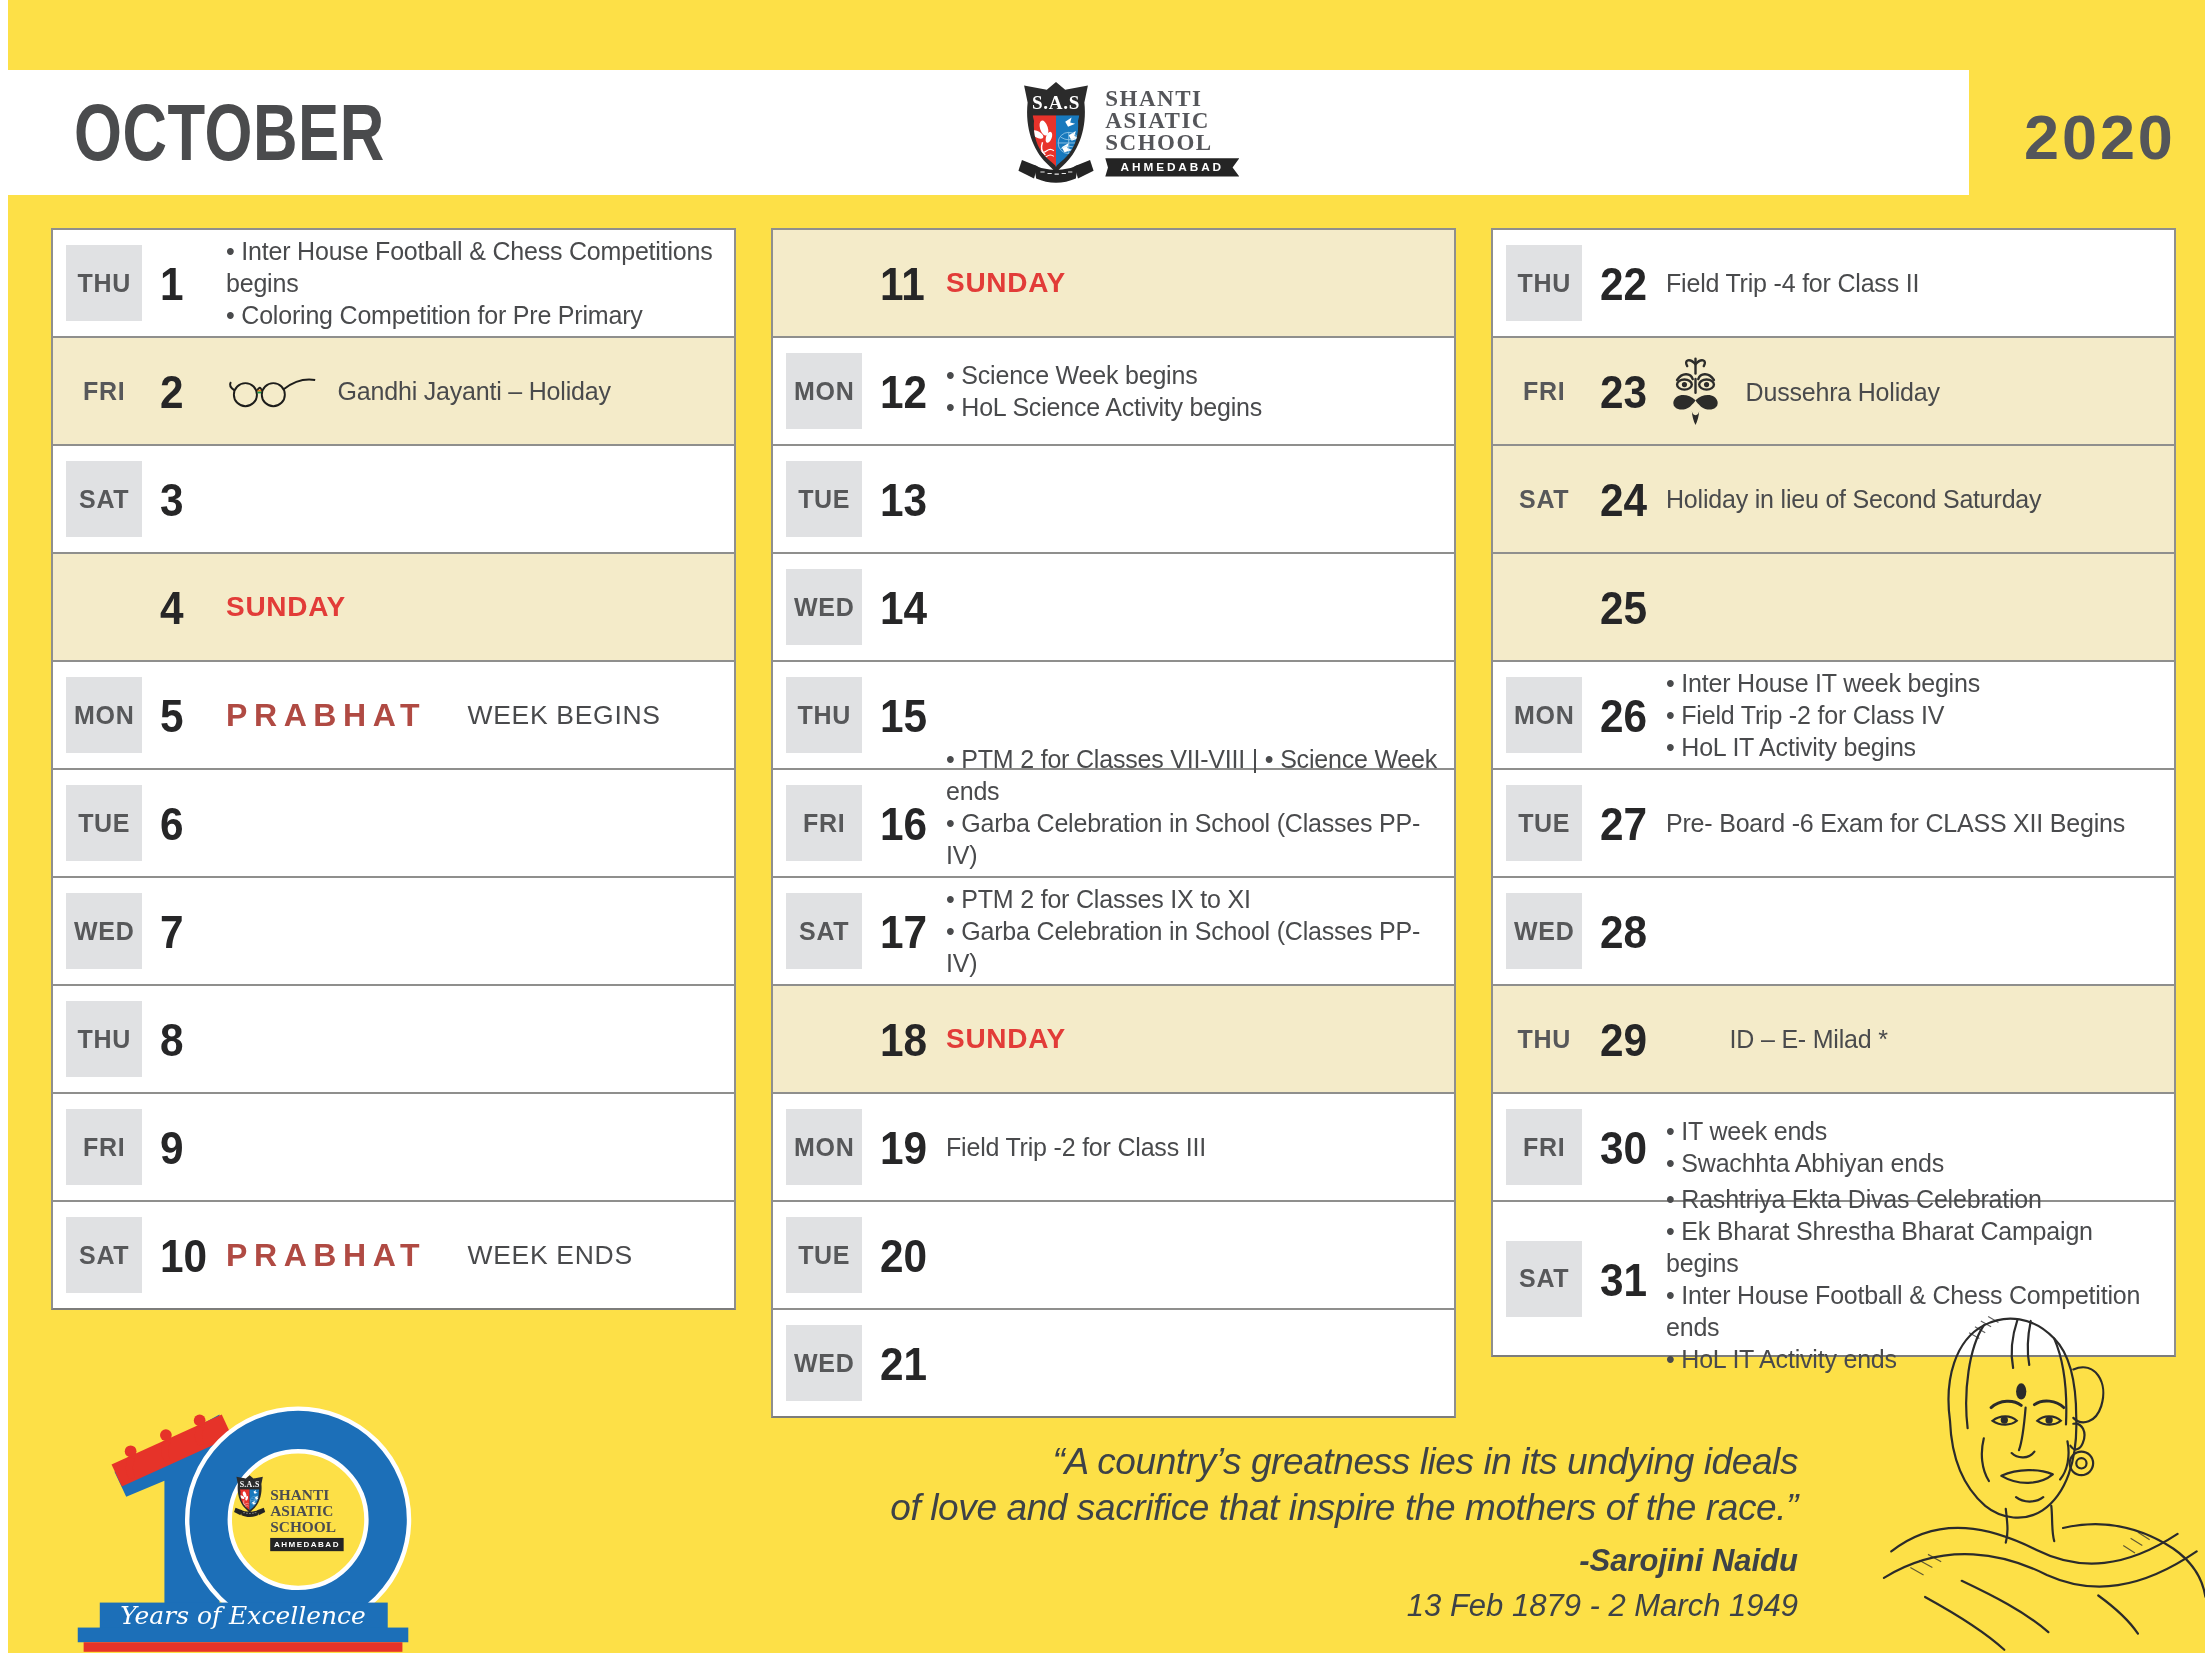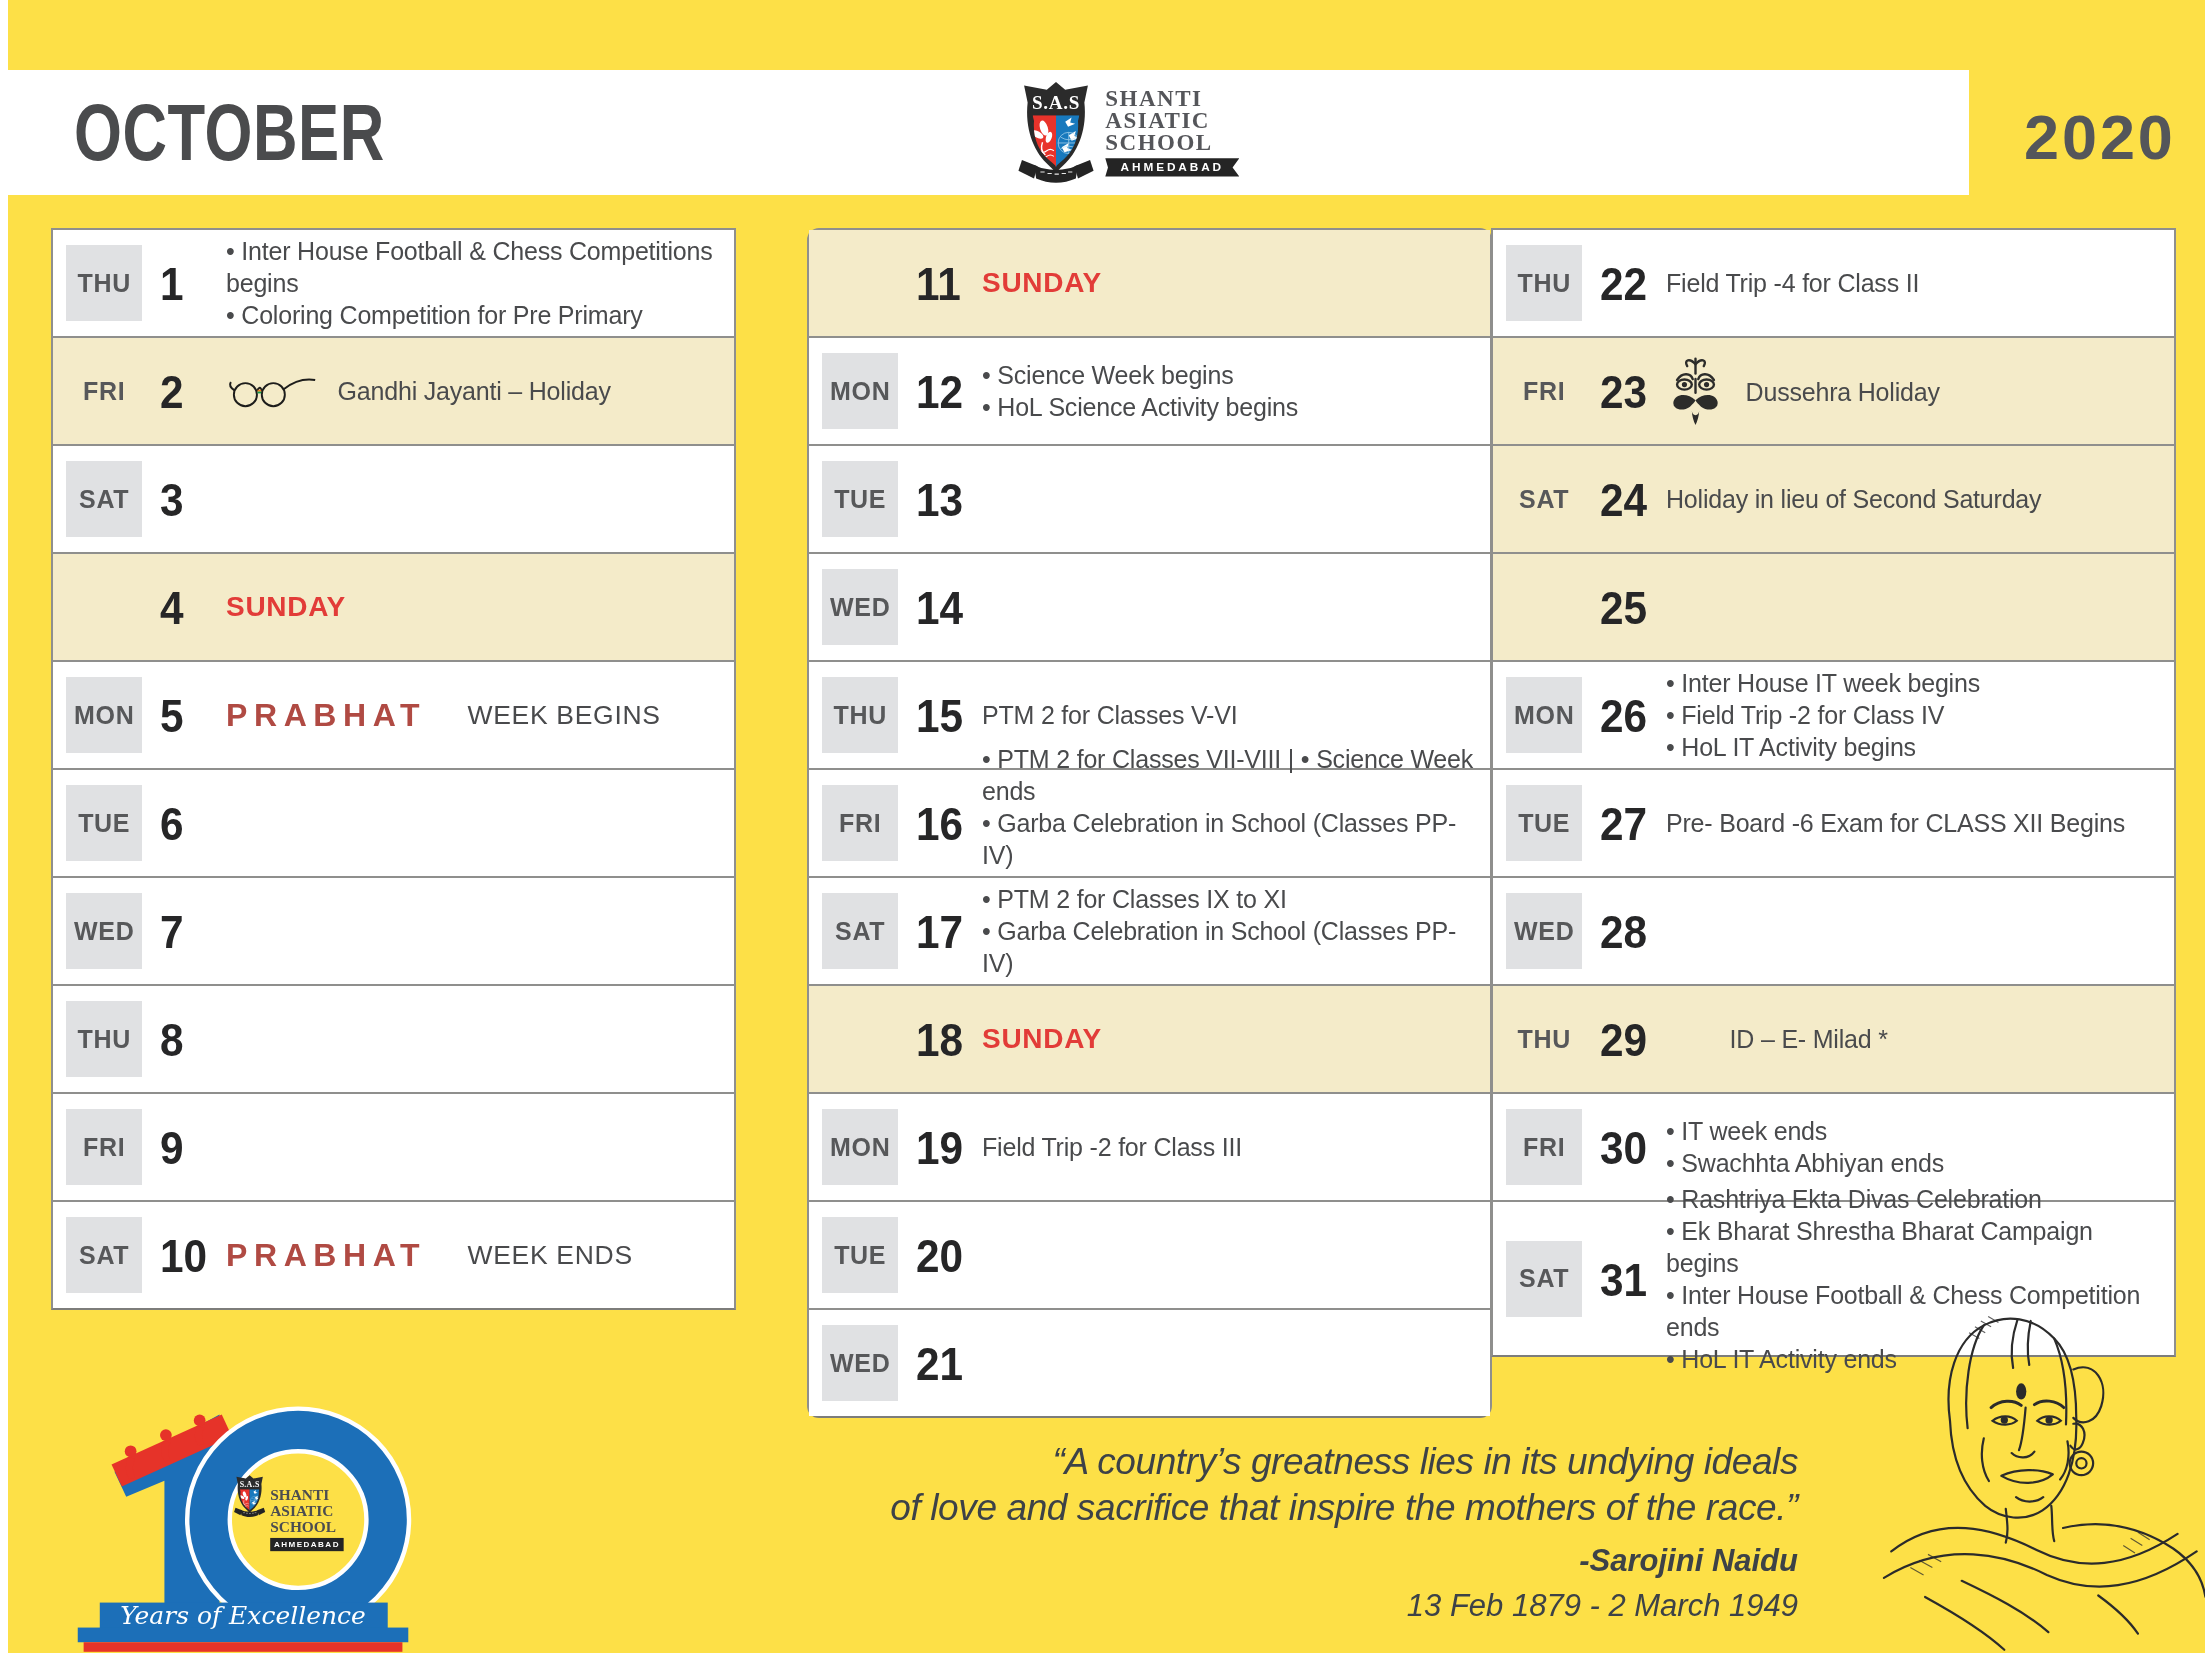--- a/index.html
+++ b/index.html
@@ -13,21 +13,21 @@
   .school-logo{position:absolute;left:1009px;top:76px;display:flex;}
   .logo-shield{width:78px;height:107px;}
   .logo-text{margin-left:10.3px;margin-top:11.8px;}
   .logo-name{font-family:"Liberation Serif",serif;font-weight:700;font-size:23px;line-height:22px;
              color:#55565a;letter-spacing:1.5px;}
   .city-banner{margin-top:4.4px;width:134px;height:18.4px;background:#242424;color:#fff;font-size:11.8px;
                font-weight:700;letter-spacing:2.9px;display:flex;align-items:center;justify-content:center;
                clip-path:polygon(0 0,100% 0,95% 50%,100% 100%,0 100%,2% 50%);}
   
   .col{position:absolute;top:228px;width:681px;background:#fff;border:2.2px solid #8f8f8d;border-bottom-color:#7d7d7b;z-index:2;}
-  .col1{left:43px;} .col2{left:799px;border-radius:12px;} .col3{left:1483px;}
+  .col1{left:43px;} .col2{left:763px;} .col3{left:1483px;}
   .row{position:relative;height:106px;background:#fff;border-top:2.2px solid #8f8f8d;}
   .row:first-child{border-top:none;}
   .row.holiday{background:#f4ebc9;}
   .row.tall{height:153px;}
   .badge{position:absolute;left:13.2px;top:50%;transform:translateY(-50%);width:76px;height:76px;
          background:#e0e1e3;display:flex;align-items:center;justify-content:center;
          font-size:25px;font-weight:700;color:#57585a;letter-spacing:0.7px;}
   .row.holiday .badge{background:transparent;}
   .num{position:absolute;left:107px;top:50%;transform:translateY(-50%) scaleX(.9);transform-origin:left center;
        font-size:47px;font-weight:700;color:#262627;white-space:nowrap;}
@@ -216,23 +216,20 @@
         <div class="content"></div>
       </div>
       <div class="row">
         <div class="badge">WED</div>
         <div class="num">14</div>
         <div class="content"></div>
       </div>
       <div class="row">
         <div class="badge">THU</div>
         <div class="num">15</div>
-        <div class="content">
-          <span class="event">PTM 2 for Classes V-VI</span>
-        </div>
       </div>
       <div class="row">
         <div class="badge">FRI</div>
         <div class="num">16</div>
         <div class="content">
           <div class="lines">
             <div class="event">•&nbsp;PTM 2 for Classes VII-VIII | • Science Week ends</div>
             <div class="event">•&nbsp;Garba Celebration in School (Classes PP-IV)</div>
             <div class="event">•&nbsp;HoL Science Activity ends</div>
           </div>

